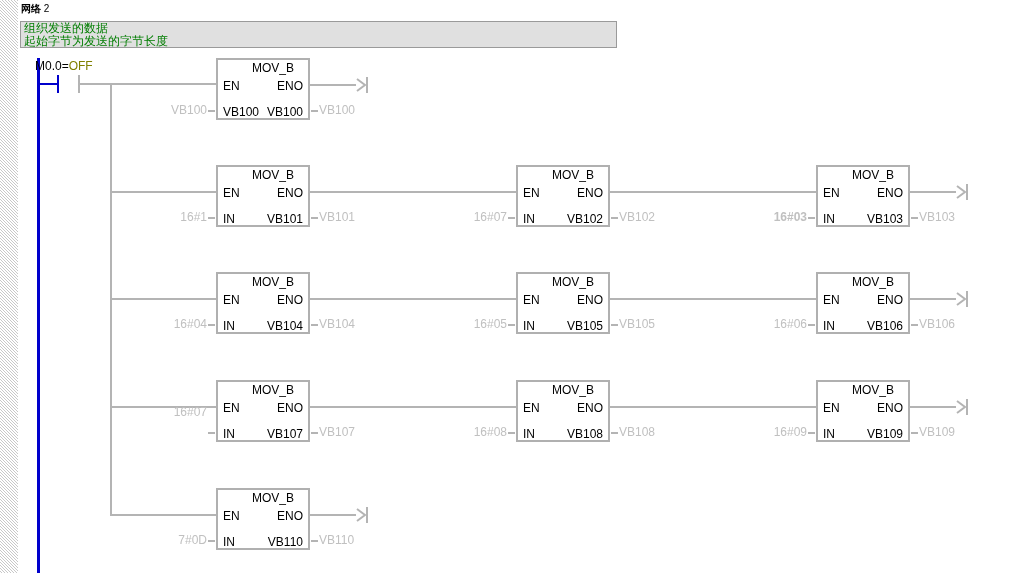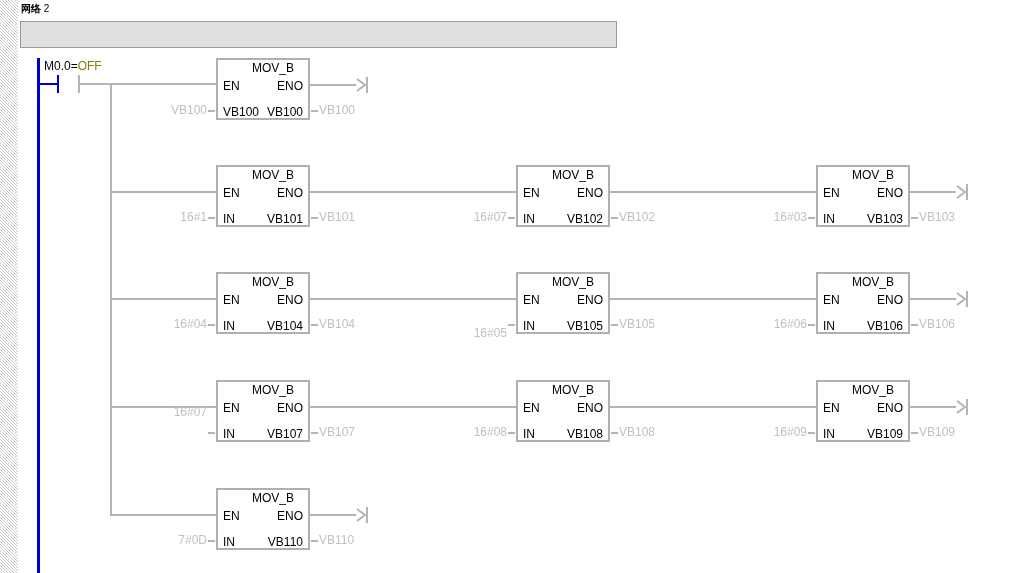--- a/index.html
+++ b/index.html
@@ -109,25 +109,27 @@
 <div id="gutter"></div>
 
 <div id="canvas">
 
   <div id="net-header">
     <span class="lbl">网络</span>
     <span class="num">2</span>
   </div>
 
   <div id="comment-box">
+    <div class="cline">组织发送的数据</div>
+    <div class="cline">起始字节为发送的字节长度</div>
   </div>
 
   <div id="power-rail"></div>
 
-  <div class="contact-label" style="left:44px;top:59px;text-align:center;">
+  <div class="contact-label" style="left:35px;top:59px;text-align:center;">
     <span>M0.0</span><span>=</span><span class="val">OFF</span>
   </div>
 
   <div class="h-wire blue" style="left:39px;top:83px;width:20px;"></div>
   <div class="v-wire blue" style="left:57px;top:75px;height:18px;"></div>
 
   <div class="v-wire" style="left:78px;top:75px;height:18px;"></div>
 
   <div class="h-wire" style="left:79px;top:83px;width:139px;"></div>
 
@@ -178,21 +180,21 @@
       <div class="operand right" style="left:619px;top:210px;">VB102</div>
       <div class="h-wire" style="left:610px;top:191px;width:206px;"></div>
       <div class="fb" style="left:816px;top:165px;">
         <div class="fb-title">MOV_B</div>
         <div class="pin-en">EN</div>
         <div class="pin-eno">ENO</div>
         <div class="pin-in">IN</div>
         <div class="pin-out">VB103</div>
       </div>
       <div class="stub" style="left:808px;top:217px;"></div>
-      <div class="operand left" style="left:734px;top:210px;width:73px;text-align:right;">16#03</div>
+      <div class="operand left" style="left:734px;top:210px;width:73px;text-align:right;font-weight:bold;">16#03</div>
       <div class="stub" style="left:911px;top:217px;"></div>
       <div class="operand right" style="left:919px;top:210px;">VB103</div>
       <div class="h-wire" style="left:910px;top:191px;width:46px;"></div>
       <div class="arrow-end" style="left:956px;top:182px;">
         <svg width="16" height="20" viewBox="0 0 16 20">
           <path d="M1 4 L9 10 L1 16" fill="none" stroke="#b4b4b4" stroke-width="2"></path>
           <path d="M11 2 L11 18" stroke="#b4b4b4" stroke-width="2"></path>
         </svg>
       </div>
       <div class="h-wire" style="left:110px;top:298px;width:106px;"></div>
@@ -209,21 +211,21 @@
       <div class="operand right" style="left:319px;top:317px;">VB104</div>
       <div class="h-wire" style="left:310px;top:298px;width:206px;"></div>
       <div class="fb" style="left:516px;top:272px;">
         <div class="fb-title">MOV_B</div>
         <div class="pin-en">EN</div>
         <div class="pin-eno">ENO</div>
         <div class="pin-in">IN</div>
         <div class="pin-out">VB105</div>
       </div>
       <div class="stub" style="left:508px;top:324px;"></div>
-      <div class="operand left" style="left:434px;top:317px;width:73px;text-align:right;margin-top:9px;">16#05</div>
+      <div class="operand left" style="left:434px;top:317px;width:73px;text-align:right;">16#05</div>
       <div class="stub" style="left:611px;top:324px;"></div>
       <div class="operand right" style="left:619px;top:317px;">VB105</div>
       <div class="h-wire" style="left:610px;top:298px;width:206px;"></div>
       <div class="fb" style="left:816px;top:272px;">
         <div class="fb-title">MOV_B</div>
         <div class="pin-en">EN</div>
         <div class="pin-eno">ENO</div>
         <div class="pin-in">IN</div>
         <div class="pin-out">VB106</div>
       </div>

